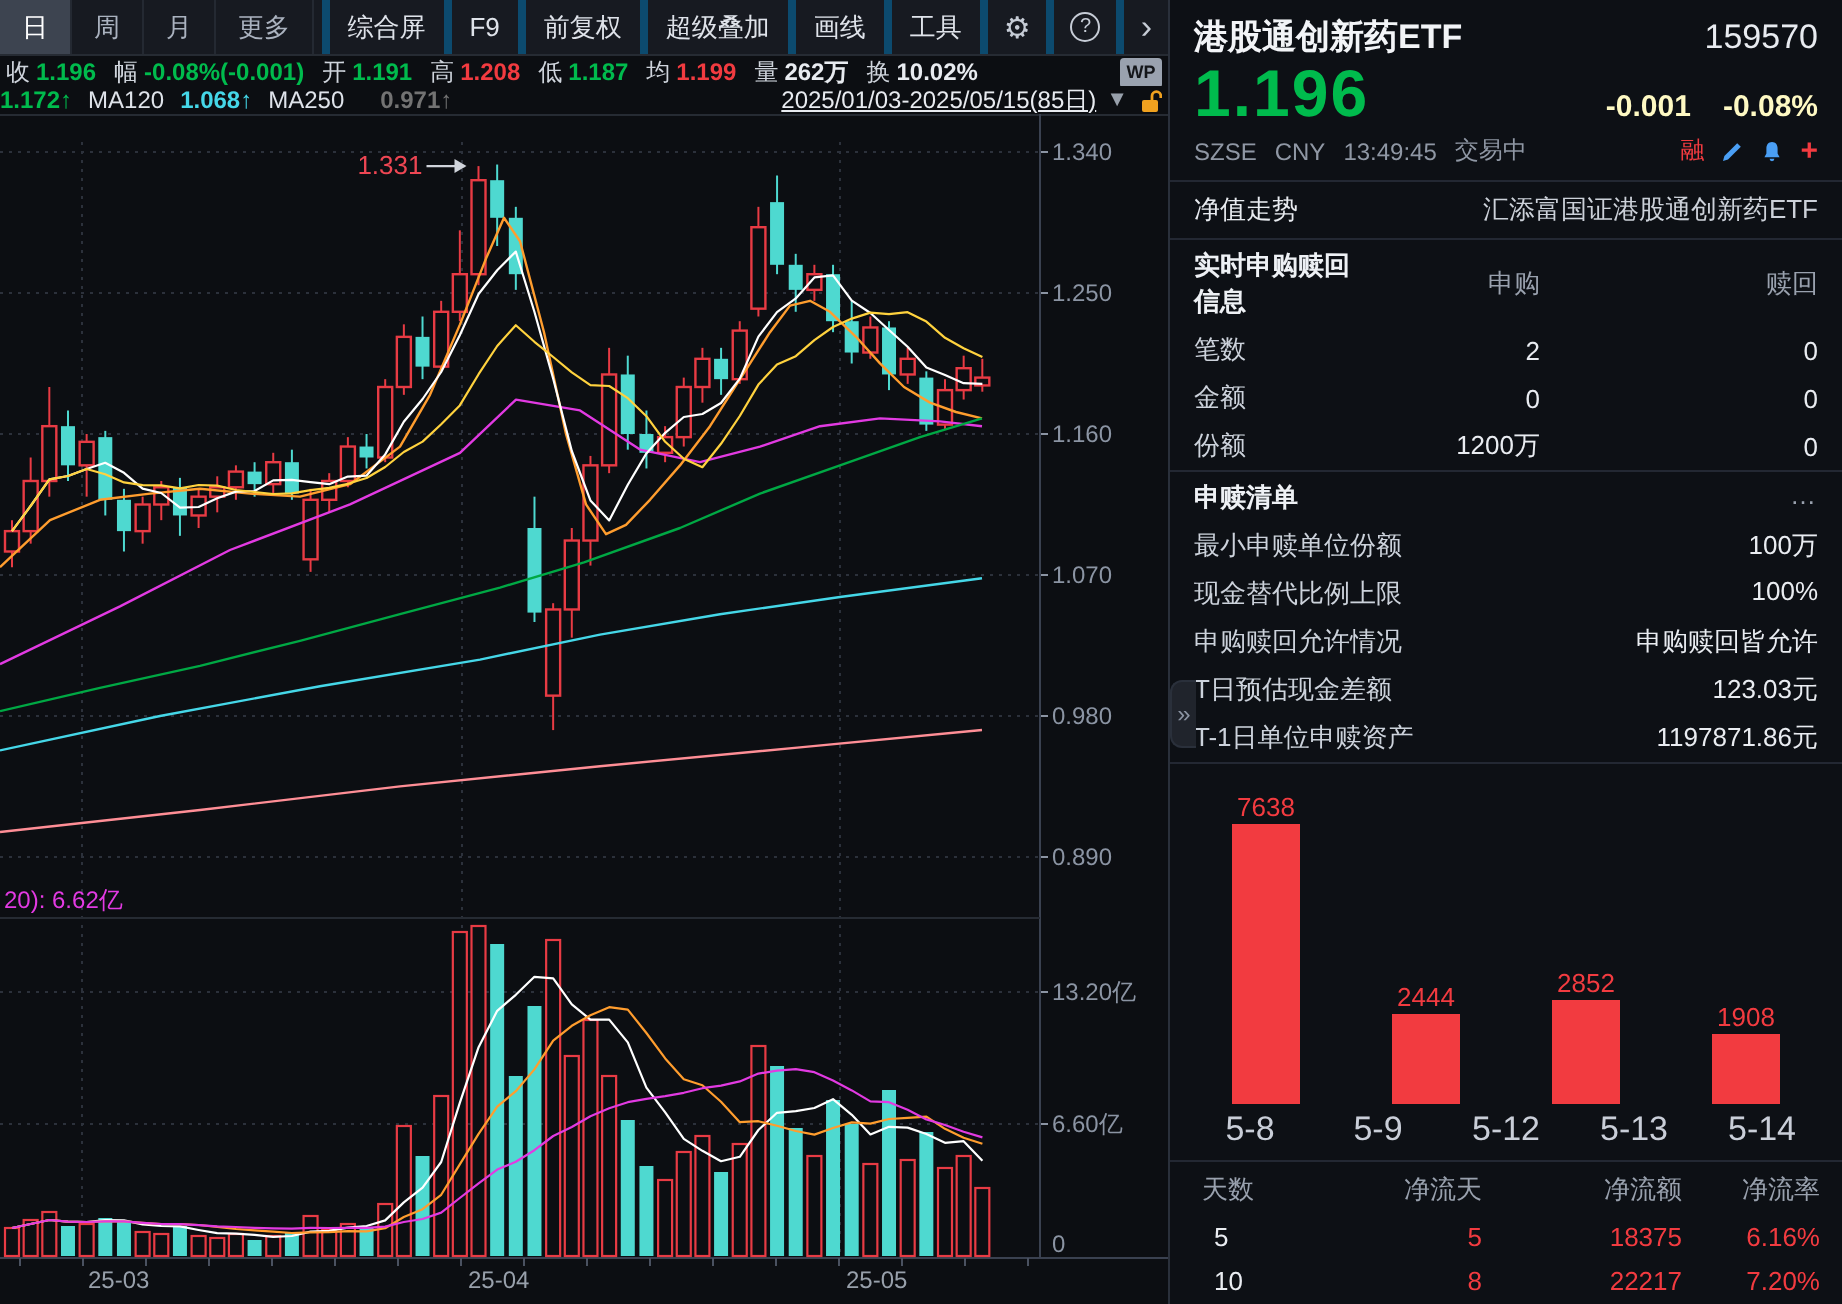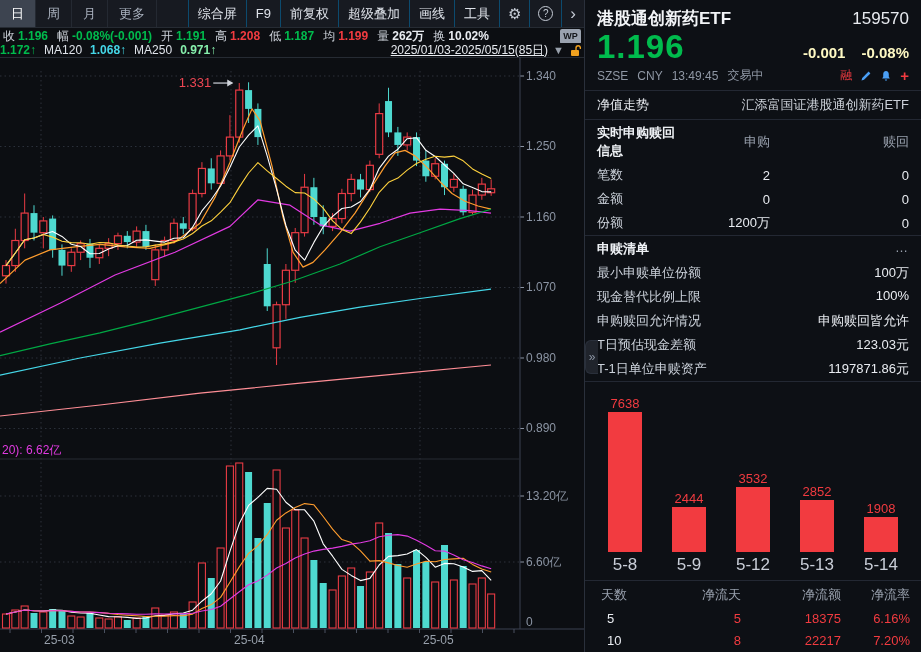--- a/index.html
+++ b/index.html
@@ -5,31 +5,31 @@
   *{margin:0;padding:0;box-sizing:border-box;}
   html,body{background:#0c0e12;}
   body{font-family:"Liberation Sans",sans-serif;}
   .app{width:921px;height:652px;display:flex;background:#0c0e12;overflow:hidden;position:relative;}
   .left{width:584px;position:relative;flex:none;}
   
   .toolbar{height:28px;display:flex;align-items:stretch;background:#171a21;border-bottom:1px solid #262b33;font-size:13px;}
   .tab{padding:0 11px;display:flex;align-items:center;color:#aab2bf;border-right:1px solid #242932;cursor:default;}
   .tab.active{background:#3d4450;color:#ffffff;}
   .tb-spacer{flex:1;}
-  .tool{padding:0 9px;display:flex;align-items:center;color:#dfe3ea;border-left:1px solid #0c4a6e;white-space:nowrap;}
+  .tool{padding:0 9px;display:flex;align-items:center;color:#dfe3ea;border-left:4px solid #0c4a6e;white-space:nowrap;}
   .tool.icon{color:#c6ccd6;font-size:15px;padding:0 8px;}
   .qicon{width:15px;height:15px;border:1.2px solid #c6ccd6;border-radius:50%;font-size:10px;display:flex;align-items:center;justify-content:center;color:#c6ccd6;}
   .chev{font-size:17px;line-height:1;color:#c6ccd6;}
   
   .row2{height:14px;display:flex;align-items:center;font-size:12px;padding:0 3px;margin-top:1px;white-space:nowrap;overflow:hidden;}
   .row3{height:14px;display:flex;align-items:center;font-size:12px;padding:0 3px;white-space:nowrap;overflow:hidden;}
   .q-pair{display:flex;align-items:center;margin-right:9px;}
   .q-label{color:#cfd4dc;margin-right:3px;}
   .q-val{font-weight:700;}
-  .green{color:#00bb4d;} .red{color:#f23b40;} .white{color:#e8ebf0;} .cyan{color:#45d7e8;} .pink{color:#86efac;}
+  .green{color:#00bb4d;} .red{color:#f23b40;} .white{color:#e8ebf0;} .cyan{color:#45d7e8;} .pink{color:#737373;margin-left:10px;}
   .ma-item{font-weight:700;margin-right:8px;}
   .ma-item.lbl{color:#dfe3ea;font-weight:400;}
   .row3 .cut{margin-left:-3px;}
   .row3-right{margin-left:auto;display:flex;align-items:center;gap:5px;}
   .daterange{color:#e8ebf0;text-decoration:underline;font-weight:400;}
   .tri{color:#98a0ab;font-size:11px;}
   .wp-badge{margin-left:auto;width:21px;height:15px;background:#9aa2af;border-radius:2px;color:#14161a;font-size:9px;font-weight:700;display:flex;align-items:center;justify-content:center;}
   
   #chart{position:absolute;left:0;top:57px;}
   svg text{font-family:"Liberation Sans",sans-serif;}
@@ -487,24 +487,20 @@
     <div class="bars">
         <div class="bar-col">
           <div class="bar-val">7638</div>
           <div class="bar" style="height: 140px;"></div>
         </div>
         <div class="bar-col">
           <div class="bar-val">2444</div>
           <div class="bar" style="height: 45px;"></div>
         </div>
         <div class="bar-col">
-          <div class="bar-val">3532</div>
-          <div class="bar" style="height: 65px;"></div>
-        </div>
-        <div class="bar-col">
           <div class="bar-val">2852</div>
           <div class="bar" style="height: 52px;"></div>
         </div>
         <div class="bar-col">
           <div class="bar-val">1908</div>
           <div class="bar" style="height: 35px;"></div>
         </div>
       </div>
     <div class="bar-dates">
         <div class="bar-date">5-8</div>

